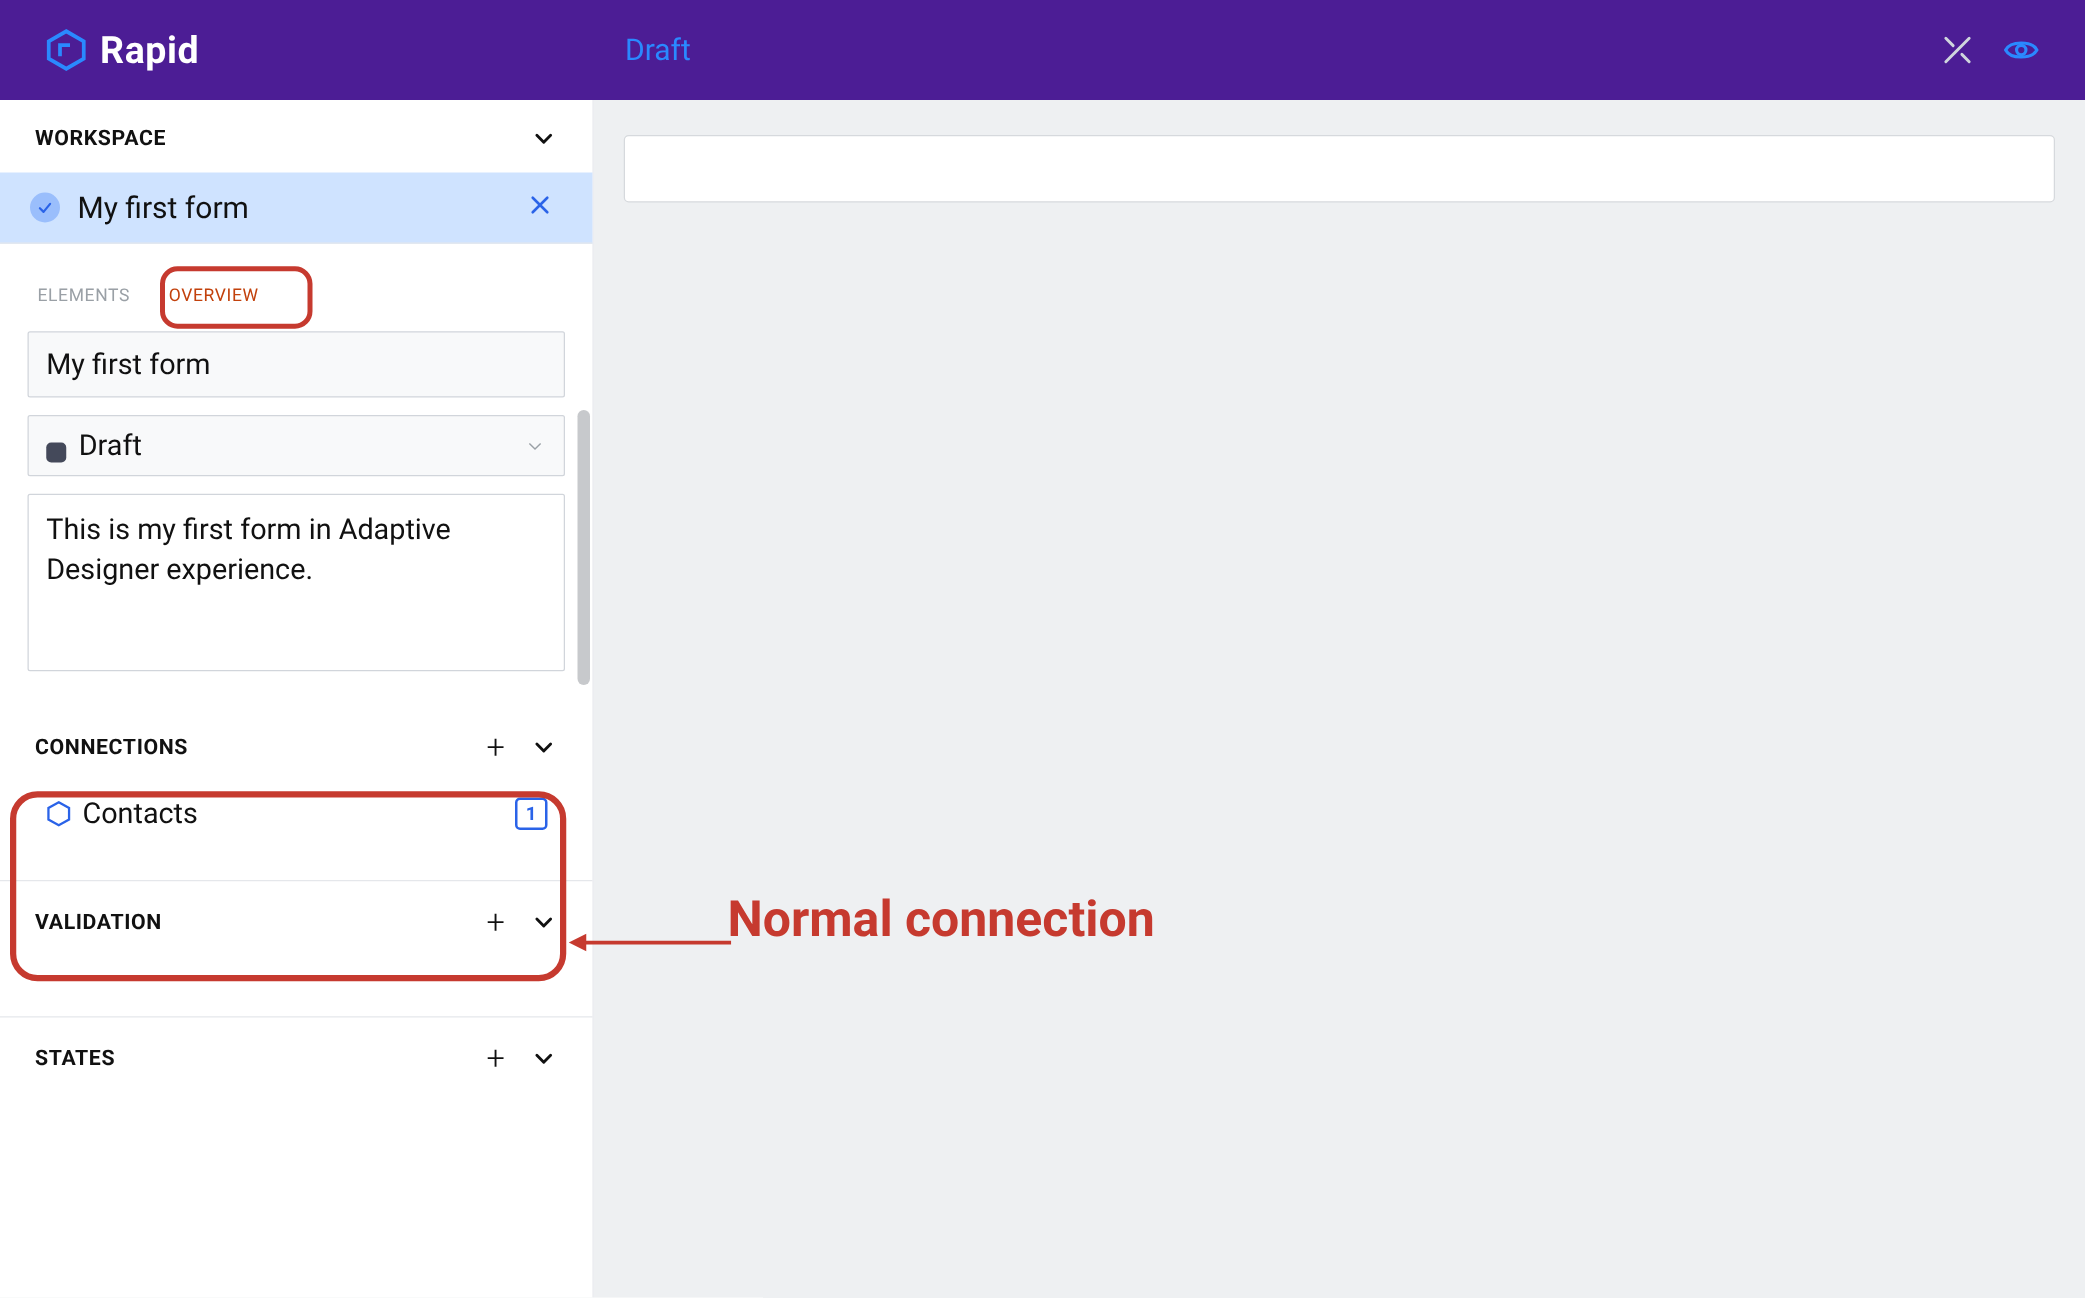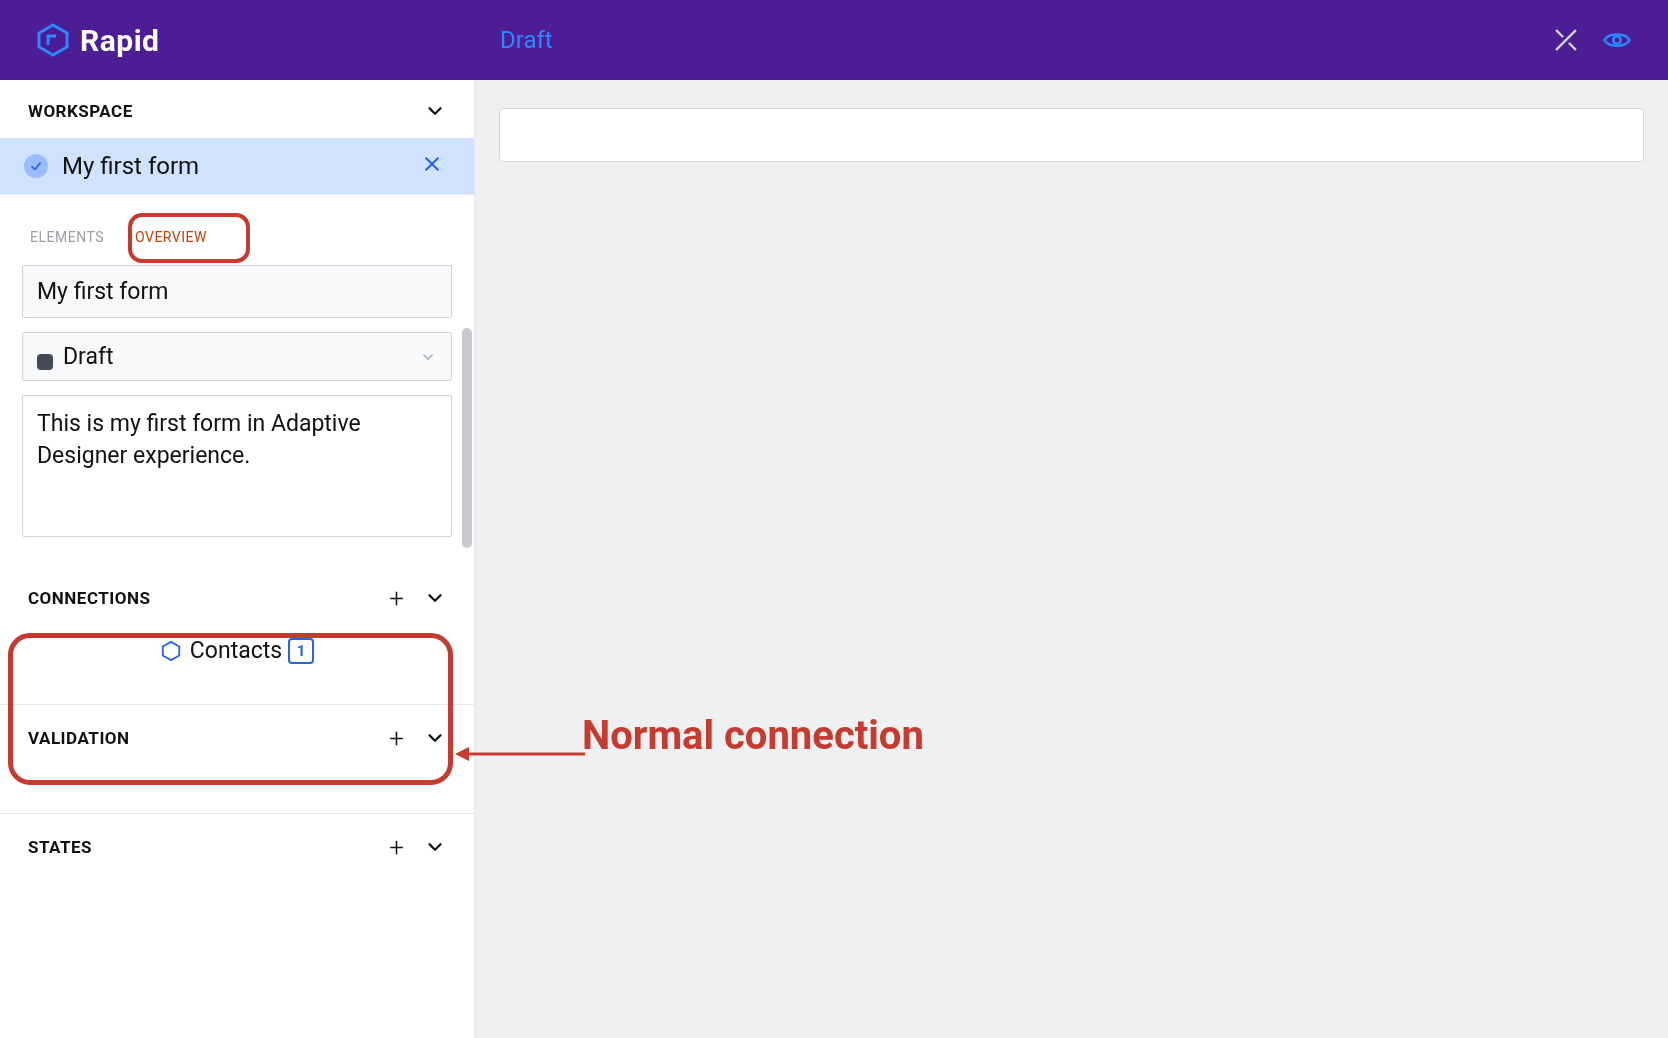--- a/index.html
+++ b/index.html
@@ -144,21 +144,21 @@
     border-radius: 2px;
     line-height: 1.4;
     resize: none;
   }
 
   .section-list-item {
     display: flex;
     align-items: center;
     padding: 10px 36px 10px 36px;
     gap: 6px;
-    justify-content: center;
+    justify-content: space-between;
   }
   .item-left { display:flex; align-items:center; gap: 8px; }
   .item-label { font-size: 23px; color: #111; }
   .count-badge {
     width: 26px; height: 26px;
     border: 2px solid #2a63e8;
     color: #2a63e8;
     font-size: 15px;
     font-weight: 700;
     display:flex; align-items:center; justify-content:center;

